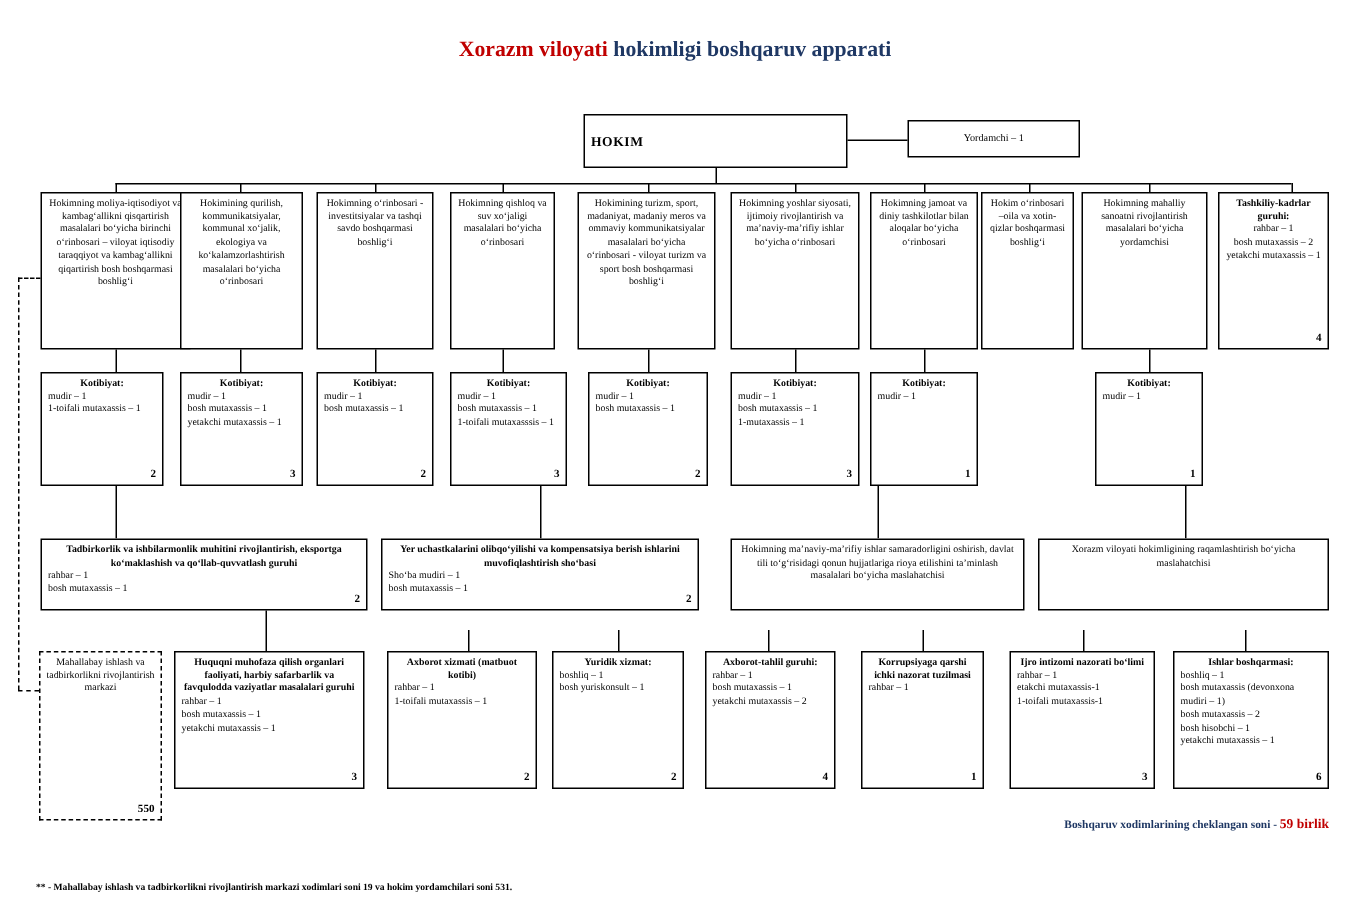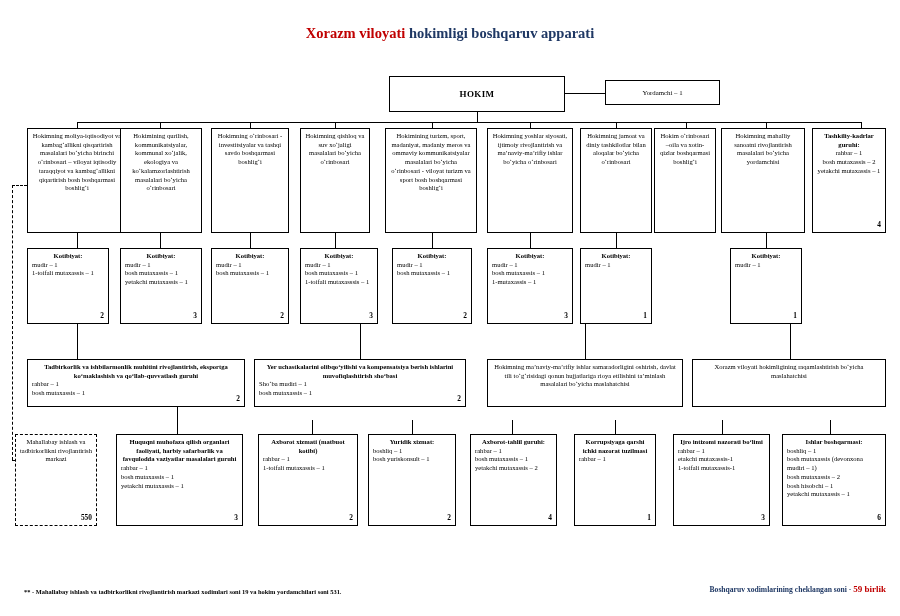--- a/index.html
+++ b/index.html
@@ -34,38 +34,38 @@
   }
   .box .hd { font-weight: bold; display: block; text-align: center; }
   .box .ctr { text-align: center; }
   .box .lft { text-align: left; }
   .count {
     position: absolute; right: 4px; bottom: 2px;
     font-weight: bold; font-size: 7.4px;
   }
 
   .hokim-box {
-    display: flex; align-items: center; justify-content: center;
+    display: flex; align-items: center; 
     font-size: 9px; font-weight: bold; letter-spacing: .4px; font-family: Liberation Serif, serif;
   }
   .yordamchi-box {
     display: flex; align-items: center; justify-content: center;
     font-size: 6.8px;
   }
 
   .dashed { border: 1.4px dashed #000; }
 
   
   .ln { position: absolute; background: #000; }
   .lnh { height: 1px; }
   .lnv { width: 1px; }
 
   
   .foot-right {
-    position: absolute; right: 14px; top: 584px;
+    position: absolute; right: 14px; top: 544px;
     font-size: 7.6px; font-weight: bold; color: #1f3864;
   }
   .foot-right .red { color: #c00000; font-size: 9px; }
   .foot-note {
     position: absolute; left: 24px; top: 588px;
     font-size: 6.4px; font-weight: bold; color: #000;
   }
 </style>
 </head>
 <body>
@@ -234,21 +234,21 @@
   </div>
 
   <div class="ln lnv" style="left:177px; top:407px; height:27px;"></div>
   <div class="ln lnv" style="left:312px; top:420px; height:14px;"></div>
   <div class="ln lnv" style="left:412px; top:420px; height:14px;"></div>
   <div class="ln lnv" style="left:512px; top:420px; height:14px;"></div>
   <div class="ln lnv" style="left:615px; top:420px; height:14px;"></div>
   <div class="ln lnv" style="left:722px; top:420px; height:14px;"></div>
   <div class="ln lnv" style="left:830px; top:420px; height:14px;"></div>
 
-  <div class="box dashed" style="left:15px; top:434px; width:82px; height:92px;">
+  <div class="box dashed" style="left:26px; top:434px; width:82px; height:113px;">
     <div class="ctr">Mahallabay ishlash va tadbirkorlikni rivojlantirish markazi</div>
     <span class="count">550</span>
   </div>
 
   <div class="box" style="left:116px; top:434px; width:127px; height:92px;">
     <span class="hd">Huquqni muhofaza qilish organlari faoliyati, harbiy safarbarlik va favqulodda vaziyatlar masalalari guruhi</span>
     <div class="lft">rahbar – 1</div>
     <div class="lft">bosh mutaxassis – 1</div>
     <div class="lft">yetakchi mutaxassis – 1</div>
     <span class="count">3</span>

